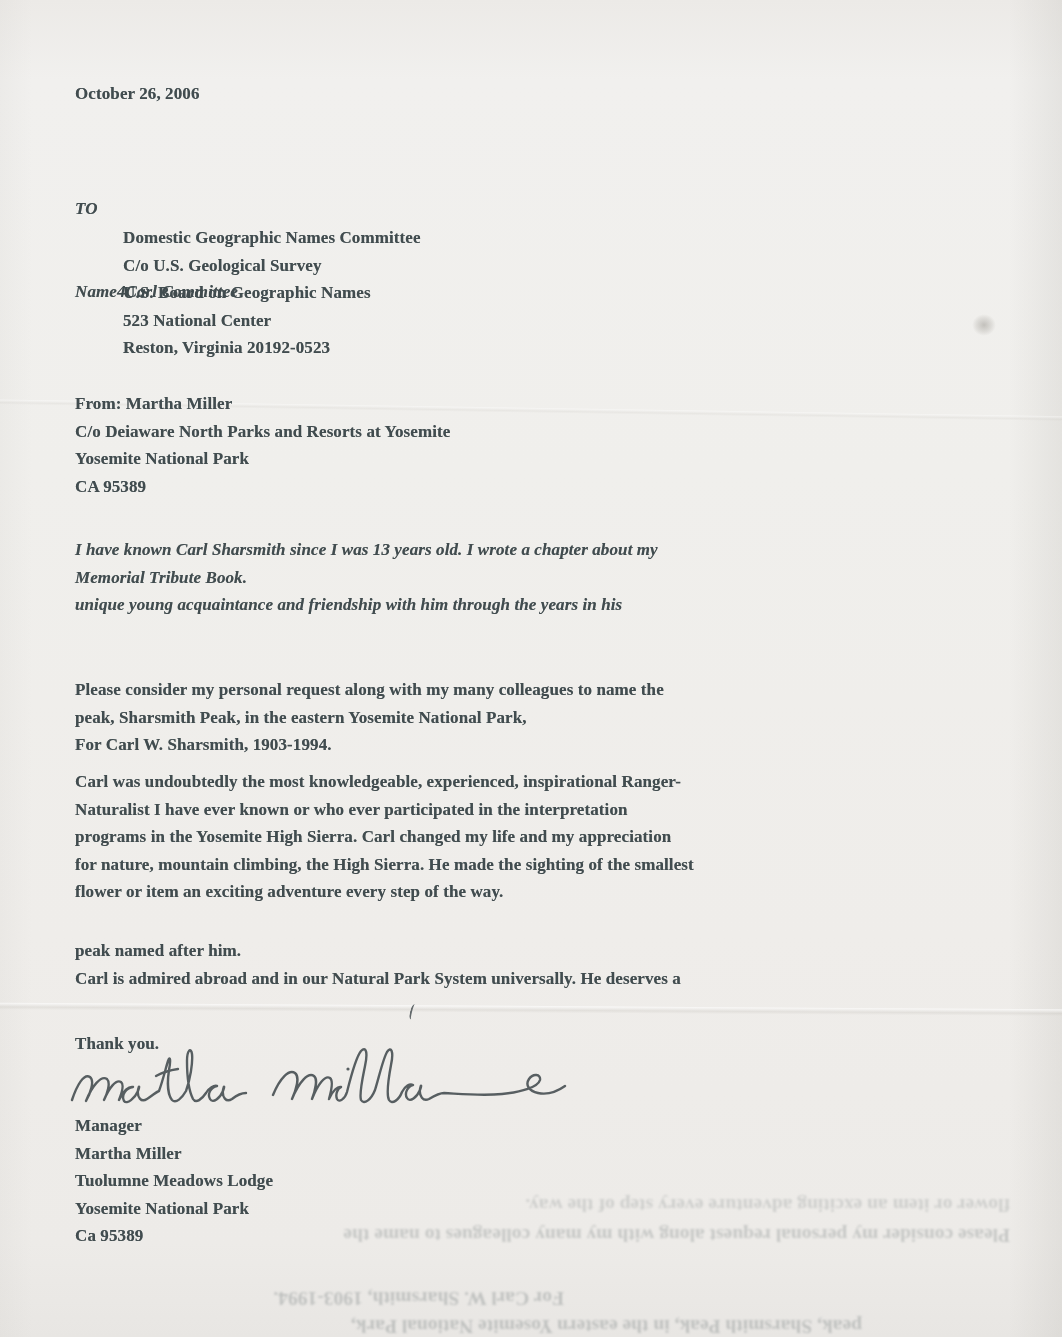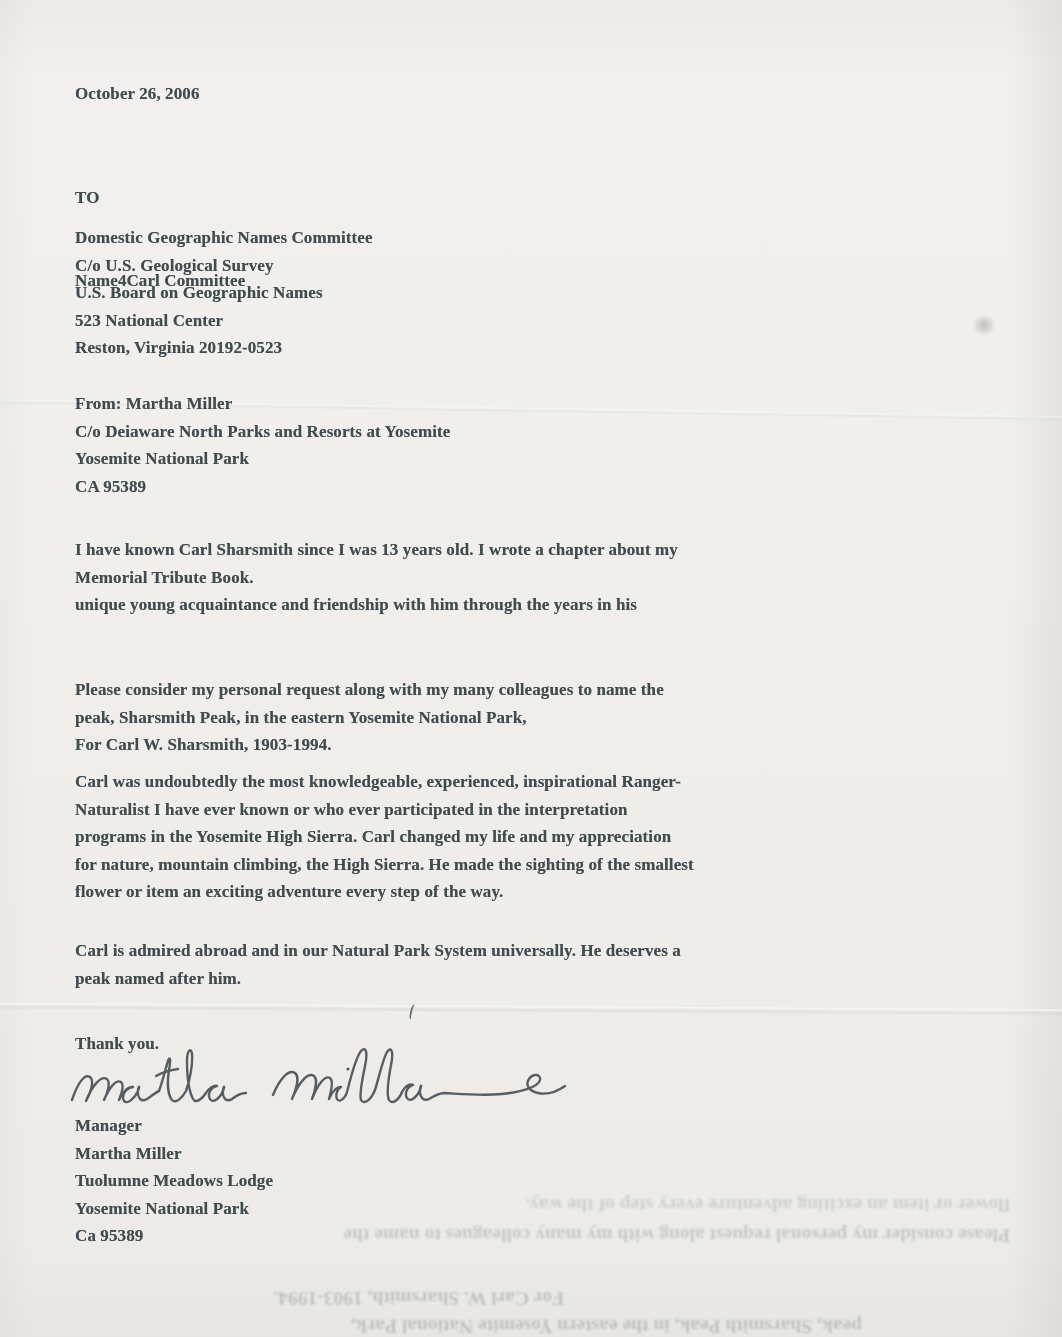--- a/index.html
+++ b/index.html
@@ -59,33 +59,33 @@
 <body>
 
 <div class="page">
 
   <div class="crease crease-upper"></div>
   <div class="crease crease-lower"></div>
   <div class="smudge"></div>
 
   <div class="blk" style="top:80px;">October 26, 2006</div>
 
-  <div class="blk" style="top:129px;">
+  <div class="blk" style="top:140px;font-style:italic;">
     <div class="ln">TO</div>
     <div class="ln">Name4Carl Committee</div>
   </div>
 
-  <div class="blk" style="top:224px;"><div class="ln">Domestic Geographic Names Committee</div><div class="ln">C/o U.S. Geological Survey</div><div class="ln">U.S. Board on Geographic Names</div><div class="ln">523 National Center</div><div class="ln">Reston, Virginia 20192-0523</div></div>
+  <div class="blk" style="top:224px;margin-left:48px;"><div class="ln">Domestic Geographic Names Committee</div><div class="ln">C/o U.S. Geological Survey</div><div class="ln">U.S. Board on Geographic Names</div><div class="ln">523 National Center</div><div class="ln">Reston, Virginia 20192-0523</div></div>
 
   <div class="blk" style="top:390px;"><div class="ln">From: Martha Miller</div><div class="ln">C/o Deiaware North Parks and Resorts at Yosemite</div><div class="ln">Yosemite National Park</div><div class="ln">CA 95389</div></div>
 
-  <div class="blk" style="top:536px;"><div class="ln">I have known Carl Sharsmith since I was 13 years old. I wrote a chapter about my</div><div class="ln">Memorial Tribute Book.</div><div class="ln">unique young acquaintance and friendship with him through the years in his</div></div>
+  <div class="blk" style="top:536px;font-style:italic;"><div class="ln">I have known Carl Sharsmith since I was 13 years old. I wrote a chapter about my</div><div class="ln">Memorial Tribute Book.</div><div class="ln">unique young acquaintance and friendship with him through the years in his</div></div>
   <div class="blk" style="top:676px;"><div class="ln">Please consider my personal request along with my many colleagues to name the</div><div class="ln">peak, Sharsmith Peak, in the eastern Yosemite National Park,</div><div class="ln">For Carl W. Sharsmith, 1903-1994.</div></div>
   <div class="blk" style="top:768px;"><div class="ln">Carl was undoubtedly the most knowledgeable, experienced, inspirational Ranger-</div><div class="ln">Naturalist I have ever known or who ever participated in the interpretation</div><div class="ln">programs in the Yosemite High Sierra. Carl changed my life and my appreciation</div><div class="ln">for nature, mountain climbing, the High Sierra. He made the sighting of the smallest</div><div class="ln">flower or item an exciting adventure every step of the way.</div></div>
-  <div class="blk" style="top:937px;"><div class="ln">Carl is admired abroad and in our Natural Park System universally. He deserves a</div><div class="ln">peak named after him.</div></div>
+  <div class="blk" style="top:937px;"><div class="ln">peak named after him.</div><div class="ln">Carl is admired abroad and in our Natural Park System universally. He deserves a</div></div>
 
   <div class="blk" style="top:1030px;">Thank you.</div>
 
   <div class="pen-mark"></div>
 
   <div class="signature">
     <svg viewBox="0 0 505 78">
       <g fill="none" stroke="#4b5356" stroke-width="2.4" stroke-linecap="round" stroke-linejoin="round" opacity="0.92">
         <path d="M4,58
                  C9,43 16,31 22,35 C27,39 22,52 18,59

